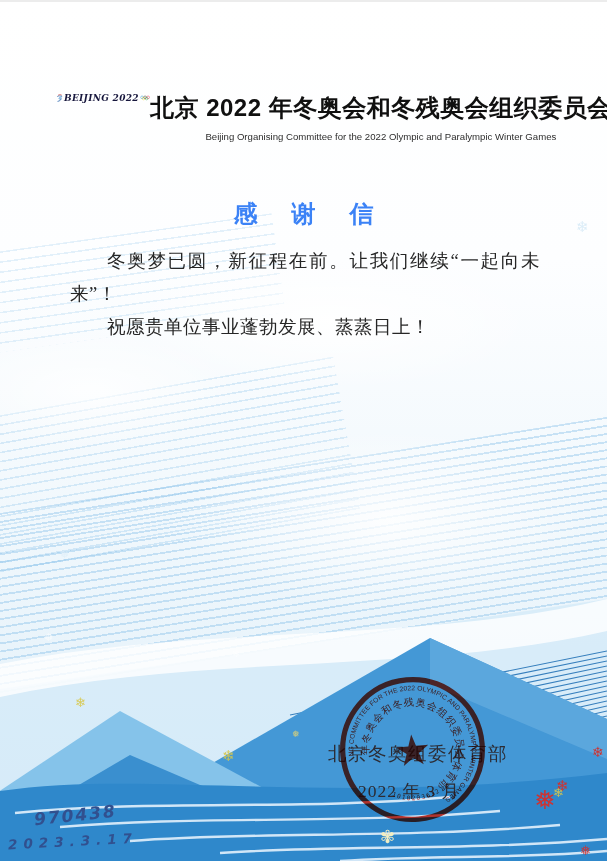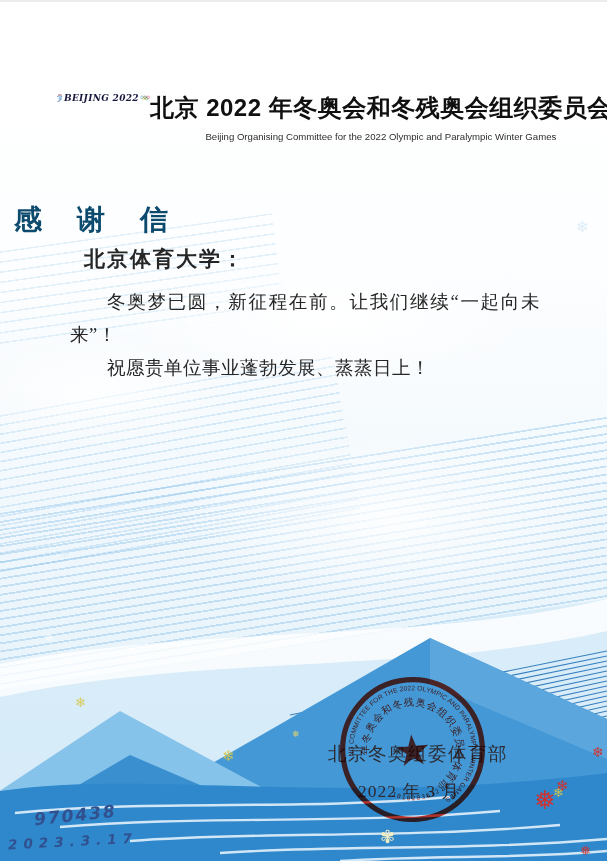--- a/index.html
+++ b/index.html
@@ -49,21 +49,21 @@
     font-size:24px;font-weight:700;color:#101010;letter-spacing:.5px;white-space:nowrap;
   }
   .org-en{
     font-family:"Liberation Sans","DejaVu Sans",sans-serif;
     font-size:9.6px;color:#2e2e2e;margin-top:7px;white-space:nowrap;
   }
 
   
   .title{
     position:absolute;top:182px;left:0;right:0;z-index:2;
-    text-align:left;font-size:28px;font-weight:600;color:#0c4a6e;
+    text-align:center;font-size:24px;font-weight:600;color:#3b82f6;
     letter-spacing:14px;text-indent:14px;
   }
   .body-block{position:absolute;left:70px;top:245px;width:470px;z-index:2;color:#262626;}
   .salutation{margin:0 0 13px 14px;font-size:21px;font-weight:700;letter-spacing:2px;}
   .para{
     margin:0;font-size:18.5px;line-height:33.2px;letter-spacing:.5px;
     text-align:justify;text-justify:inter-ideograph;text-indent:2em;
   }
   .sign{position:absolute;left:328px;top:741px;z-index:2;color:#2c2c34;}
   .sign-name{font-size:18.5px;letter-spacing:1.5px;}
@@ -177,21 +177,20 @@
         <path d="M6,19 C7,10 12,4 18,4" stroke="#e31b23" stroke-width="4" fill="none" stroke-linecap="round"></path>
         <path d="M16,21 C17,12 22,6 28,6" stroke="#0077c8" stroke-width="4" fill="none" stroke-linecap="round"></path>
         <path d="M26,19 C28,12 32,8 36,9" stroke="#00a651" stroke-width="3.4" fill="none" stroke-linecap="round"></path>
       </svg>
     </div>
   </header>
 
   <h1 class="title">感 谢 信</h1>
 
   <main class="body-block">
-    <p class="salutation">北京体育大学：</p>
     <p class="para">冬奥梦已圆，新征程在前。让我们继续“一起向未来”！</p>
     <p class="para">祝愿贵单位事业蓬勃发展、蒸蒸日上！</p>
   </main>
 
   <div class="sign">
     <div class="sign-name">北京冬奥组委体育部</div>
     <div class="sign-date">2022 年 3 月</div>
   </div>
 
   <svg class="seal" viewBox="0 0 160 160">

